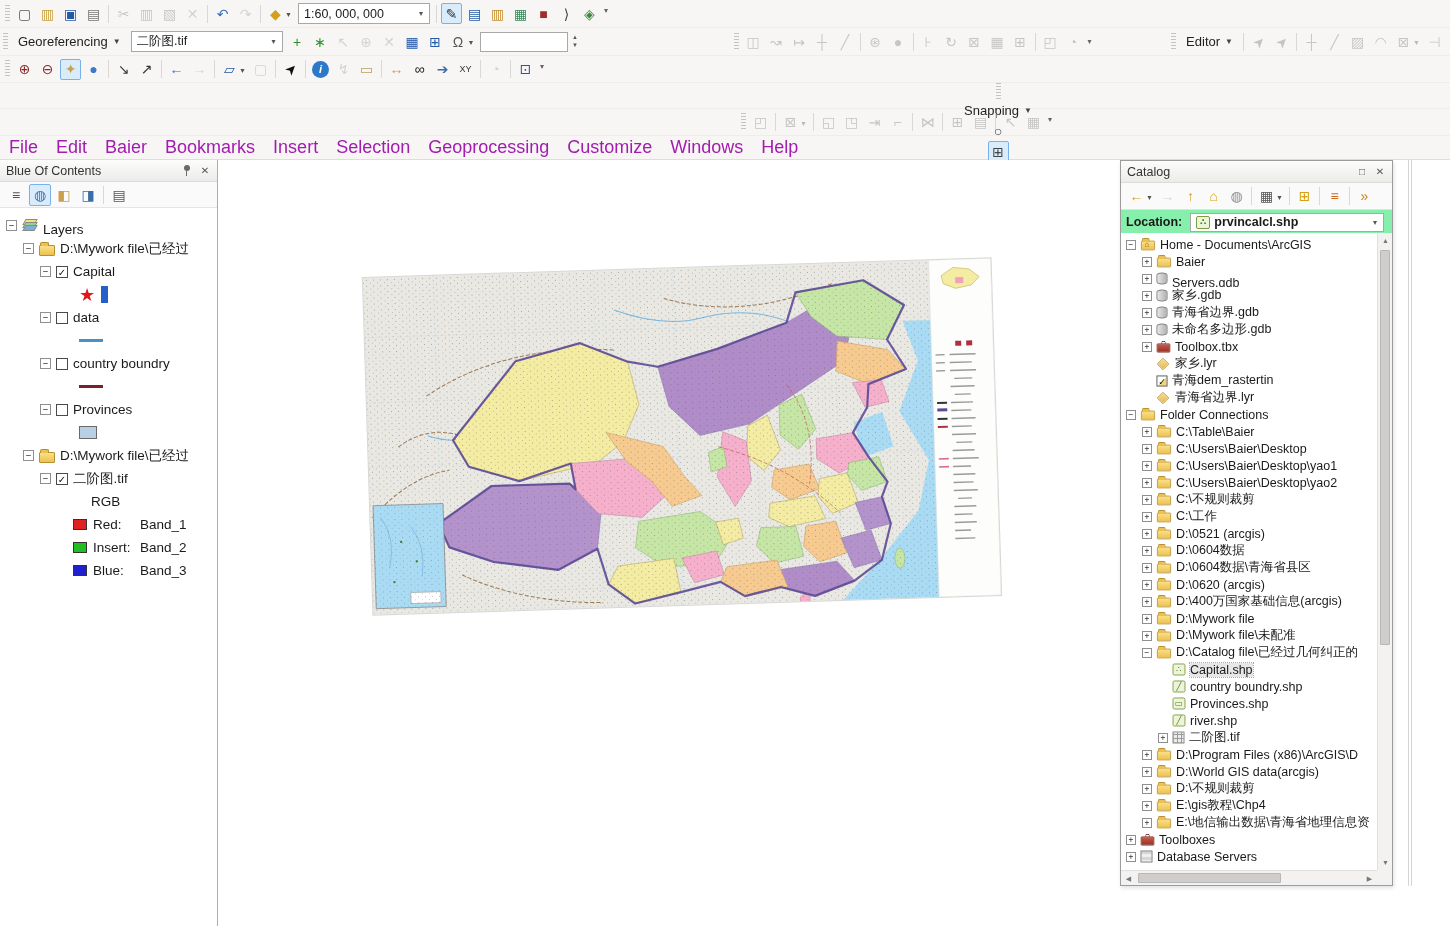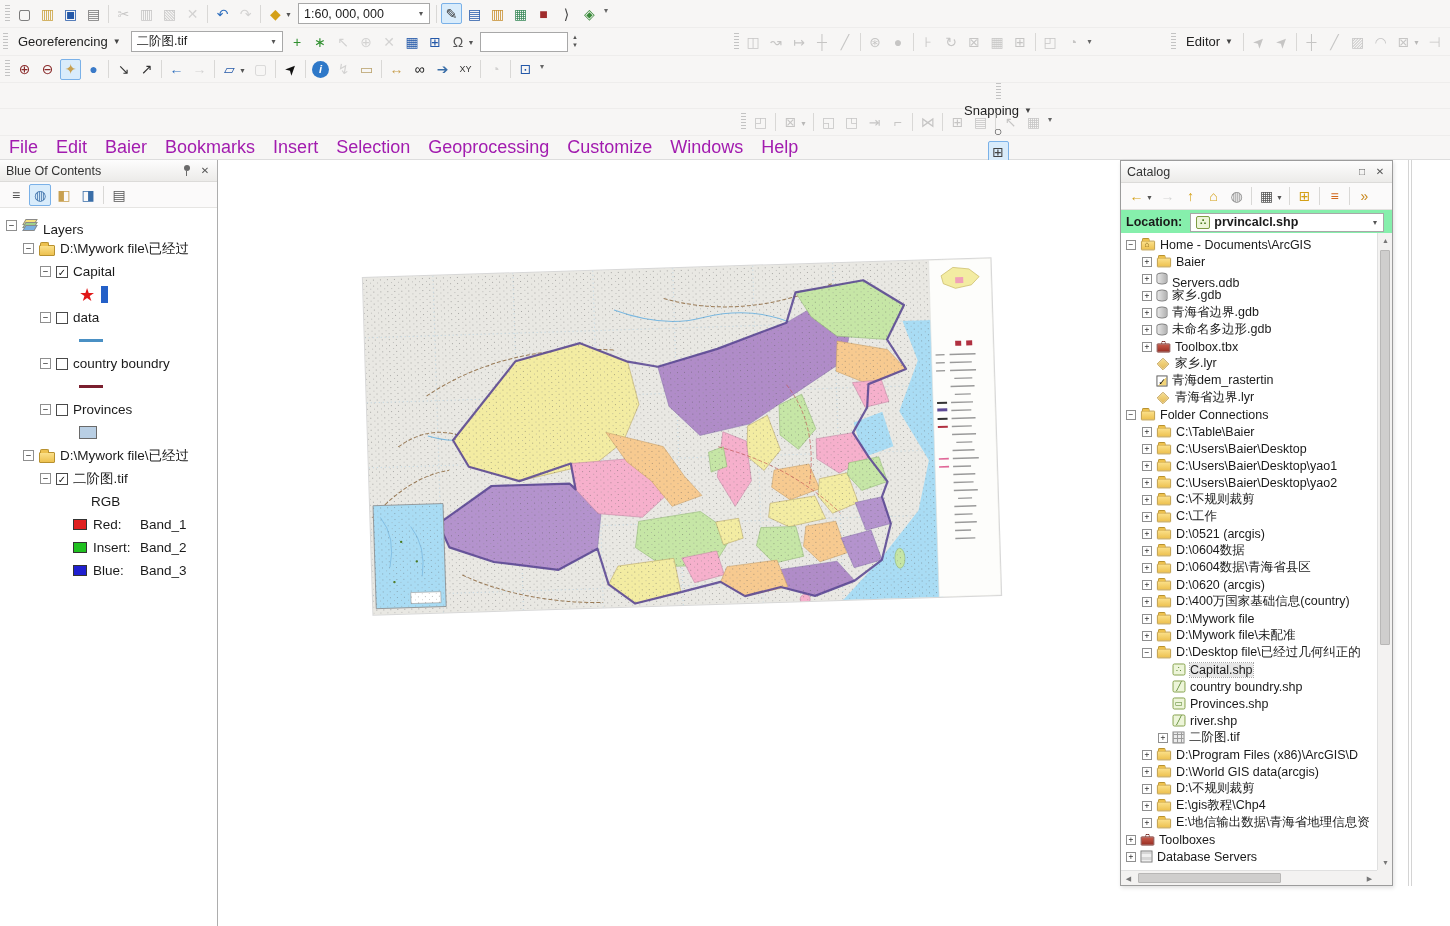--- a/index.html
+++ b/index.html
@@ -797,36 +797,36 @@
               <span class="lbl">D:\0604数据\青海省县区</span>
             </div>
             <div class="crow" style="padding-left: 21px;">
               <span class="exp">+</span>
               <span class="i-folder"></span>
               <span class="lbl">D:\0620  (arcgis)</span>
             </div>
             <div class="crow" style="padding-left: 21px;">
               <span class="exp">+</span>
               <span class="i-folder"></span>
-              <span class="lbl">D:\400万国家基础信息(country)</span>
+              <span class="lbl">D:\400万国家基础信息(arcgis)</span>
             </div>
             <div class="crow" style="padding-left: 21px;">
               <span class="exp">+</span>
               <span class="i-folder"></span>
               <span class="lbl">D:\Mywork file</span>
             </div>
             <div class="crow" style="padding-left: 21px;">
               <span class="exp">+</span>
               <span class="i-folder"></span>
               <span class="lbl">D:\Mywork file\未配准</span>
             </div>
             <div class="crow" style="padding-left: 21px;">
               <span class="exp">−</span>
               <span class="i-folder"></span>
-              <span class="lbl">D:\Desktop file\已经过几何纠正的</span>
+              <span class="lbl">D:\Catalog file\已经过几何纠正的</span>
             </div>
             <div class="crow sel" style="padding-left: 37px;">
               <span class="expspace"></span>
               <span class="i-shp">∴</span>
               <span class="lbl">Capital.shp</span>
             </div>
             <div class="crow" style="padding-left: 37px;">
               <span class="expspace"></span>
               <span class="i-shp">╱</span>
               <span class="lbl">country boundry.shp</span>

